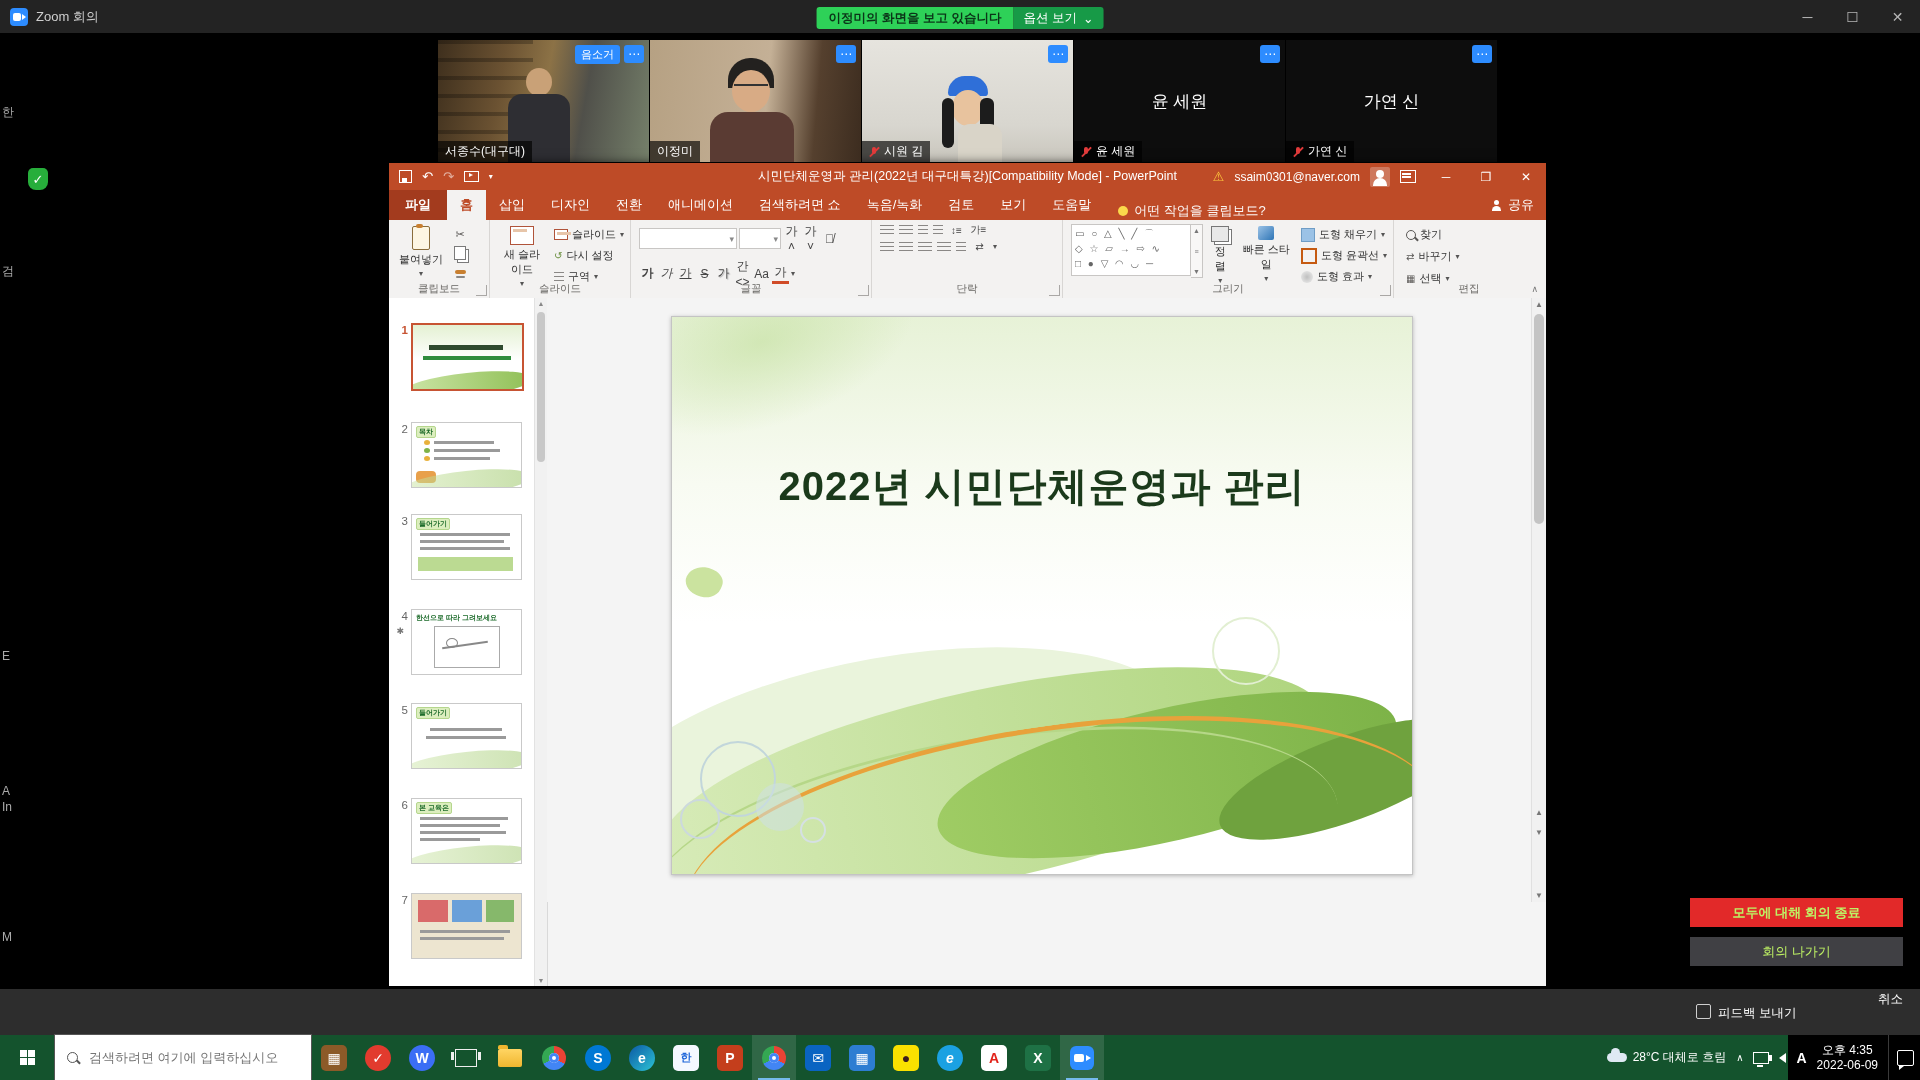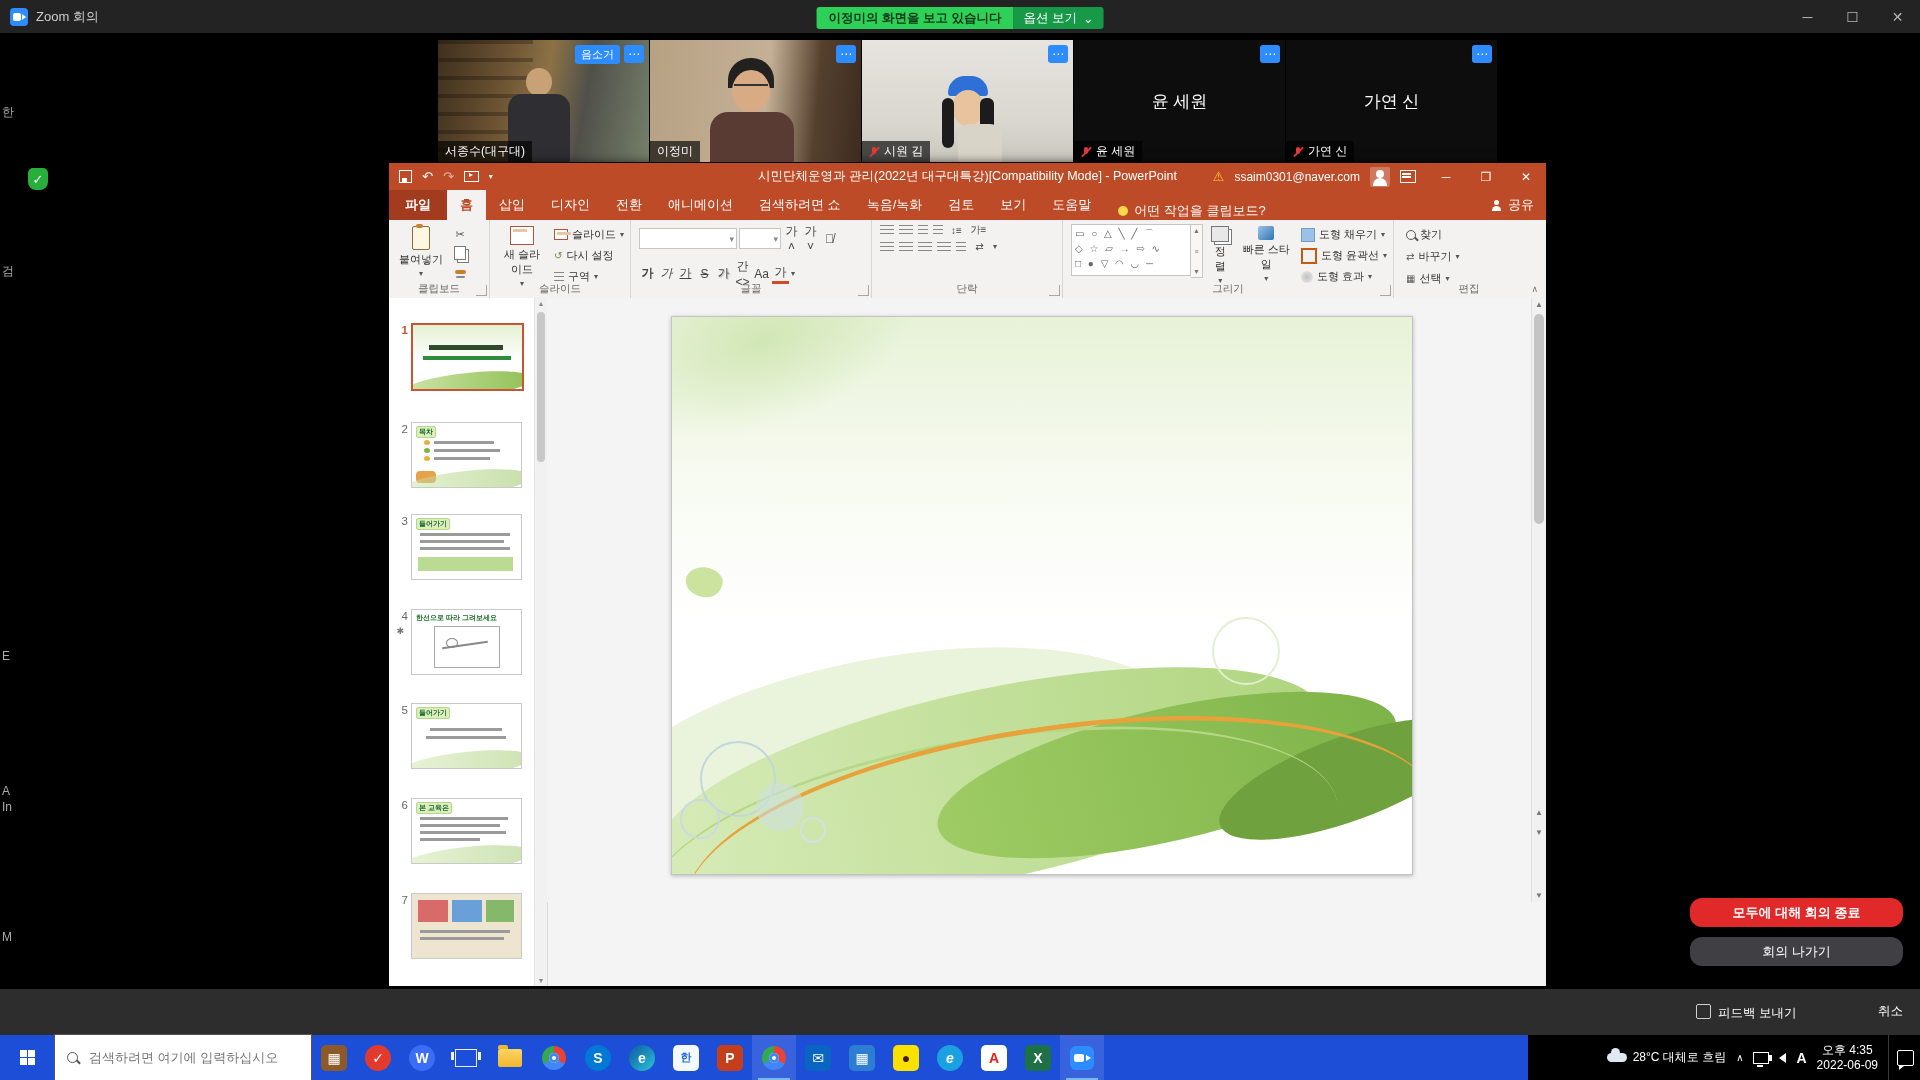--- a/index.html
+++ b/index.html
@@ -124,30 +124,30 @@
   .logo-mark{position:relative;width:42px;height:44px}
   .logo-text{color:#222;line-height:1.1}
   .logo-l1{font-size:12px;font-weight:bold;white-space:nowrap}
   .logo-l2{font-size:17px;font-weight:bold;margin-left:26px}
   .vsb{position:absolute;right:0;top:0;width:14px;height:604px;background:#F1F1F1;border-left:1px solid #e0e0e0}
   .vsb .arr{position:absolute;left:0;width:14px;text-align:center;font-size:8px;color:#777}
   .vsb .th{position:absolute;left:2px;top:16px;width:10px;height:210px;background:#C4C4C4;border-radius:5px}
   .notes{position:absolute;left:158px;top:604px;width:999px;height:84px;background:#fff;border-top:1px solid #d6d6d6;font-size:14px;color:#737373;padding:10px 0 0 12px;box-sizing:border-box}
 
   
-  .endbtn{position:absolute;left:1690px;width:213px;height:29px;border-radius:12px;display:flex;align-items:center;justify-content:center;font-size:13px;color:#ffffff}
+  .endbtn{position:absolute;left:1690px;width:213px;height:29px;border-radius:0;display:flex;align-items:center;justify-content:center;font-size:13px;color:#bef264}
   .endbtn.red{top:898px;background:#E22929;font-weight:bold}
   .endbtn.gray{top:937px;background:#404044}
 
   
   .fstrip{position:absolute;left:0;top:989px;width:1920px;height:46px;background:#2D2D2D;color:#fff;font-size:12.5px}
   .cb{display:inline-block;width:13px;height:13px;border:1.5px solid #cfcfcf;border-radius:2px;vertical-align:-2px;margin-right:7px}
 
   
-  .taskbar{position:absolute;left:0;top:1035px;width:1528px;height:45px;background:#1d4ed8;display:flex;align-items:center;color:#fff}
+  .taskbar{position:absolute;left:0;top:1035px;width:1788px;height:45px;background:#14532d;display:flex;align-items:center;color:#fff}
   .startbtn{width:54px;height:45px;display:flex;align-items:center;justify-content:center}
   .winlogo{width:15px;height:15px;display:grid;grid-template-columns:7px 7px;grid-template-rows:7px 7px;gap:1px}
   .winlogo i{background:#fff;display:block}
   .tsearch{width:256px;height:45px;background:#fff;display:flex;align-items:center;border:1px solid #555}
   .tsearch input{border:none;outline:none;font-size:13px;color:#333;width:210px;font-family:inherit;background:transparent}
   .imag2{width:9px;height:9px;border:1.6px solid #555;border-radius:50%;position:relative;display:inline-block;margin:0 9px 0 12px}
   .imag2::after{content:"";position:absolute;left:8px;top:8px;width:5px;height:1.6px;background:#555;transform:rotate(45deg)}
   .ticons{display:flex;align-items:center;height:45px}
   .ticon{width:44px;height:45px;display:flex;align-items:center;justify-content:center;position:relative}
   .ticon.on{background:rgba(255,255,255,.12)}
@@ -586,41 +586,42 @@
             <div style="position:absolute;left:260px;top:392px;width:470px;height:132px;background:linear-gradient(90deg,#9FCC64,#7DB348);border-radius:50%;transform:rotate(-13deg)"></div>
             <div style="position:absolute;left:540px;top:420px;width:270px;height:84px;background:#6FA23E;border-radius:50%;transform:rotate(-20deg)"></div>
             <div style="position:absolute;left:-30px;top:420px;width:700px;height:240px;border-radius:50%;border-top:3px solid #B6D788;transform:rotate(-9deg)"></div>
             <div style="position:absolute;left:10px;top:408px;width:760px;height:260px;border-radius:50%;border-top:5px solid #E8A23B;transform:rotate(-8deg)"></div>
             <div style="position:absolute;left:28px;top:424px;width:72px;height:72px;border:2px solid #C2D6DB;border-radius:50%"></div>
             <div style="position:absolute;left:84px;top:466px;width:48px;height:48px;background:rgba(205,224,228,.55);border-radius:50%"></div>
             <div style="position:absolute;left:8px;top:482px;width:36px;height:36px;border:2px solid #CCD9DD;border-radius:50%"></div>
             <div style="position:absolute;left:128px;top:500px;width:22px;height:22px;border:2px solid #D5E0E3;border-radius:50%"></div>
             <div style="position:absolute;left:540px;top:300px;width:64px;height:64px;border:2px solid #E2EFD2;border-radius:50%"></div>
           </div>
+          <div class="slide-title">2022년 시민단체운영과 관리</div>
         </div>
         <div class="vsb">
           <span class="arr" style="top:2px">▲</span>
           <span class="th"></span>
           <span class="arr" style="top:510px">▲</span>
           <span class="arr" style="top:530px">▼</span>
           <span class="arr" style="bottom:2px">▼</span>
         </div>
       </div>
 
     </div>
   </div>
 
   <div class="endbtn red">모두에 대해 회의 종료</div>
   <div class="endbtn gray">회의 나가기</div>
 
   <div class="fstrip">
     <div style="position:absolute;left:1696px;top:15px">
       <span class="cb"></span><span>피드백 보내기</span>
     </div>
-    <div style="position:absolute;left:1878px;top:14px">취소</div>
+    <div style="position:absolute;left:1878px;top:2px">취소</div>
   </div>
 
   <div class="taskbar">
     <div class="startbtn">
       <span class="winlogo">
           <i></i>
           <i></i>
           <i></i>
           <i></i>
         </span>

